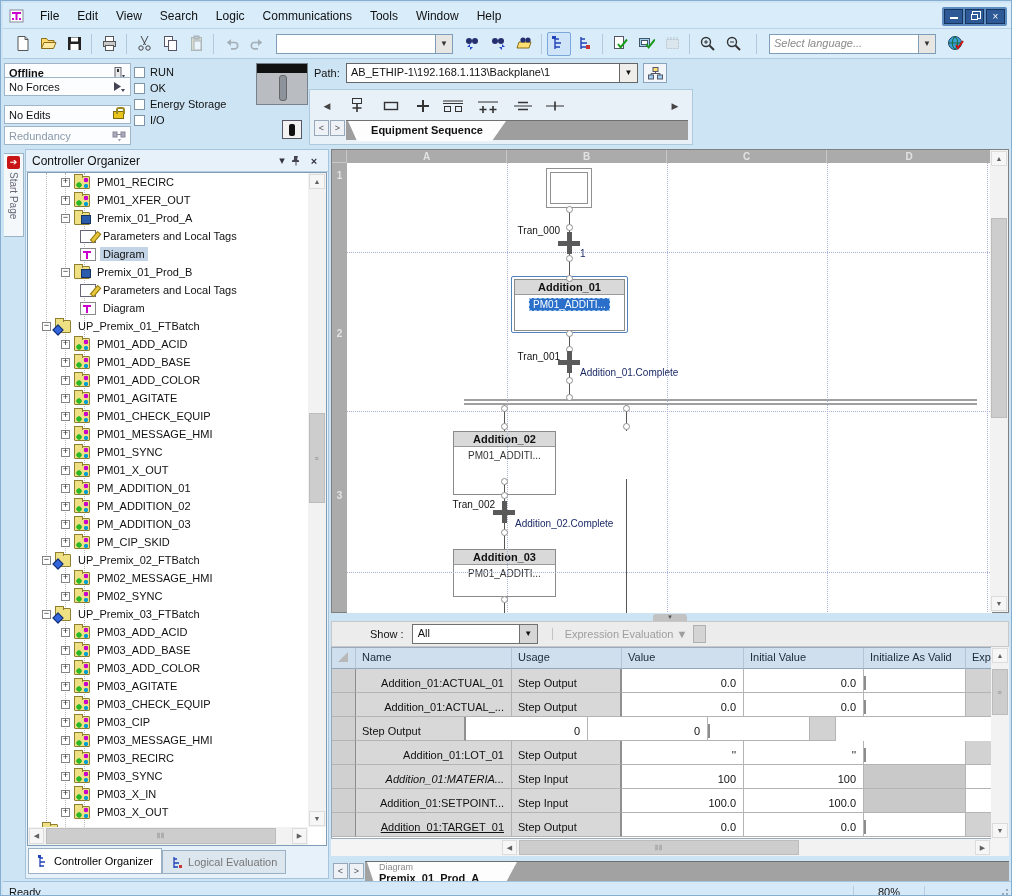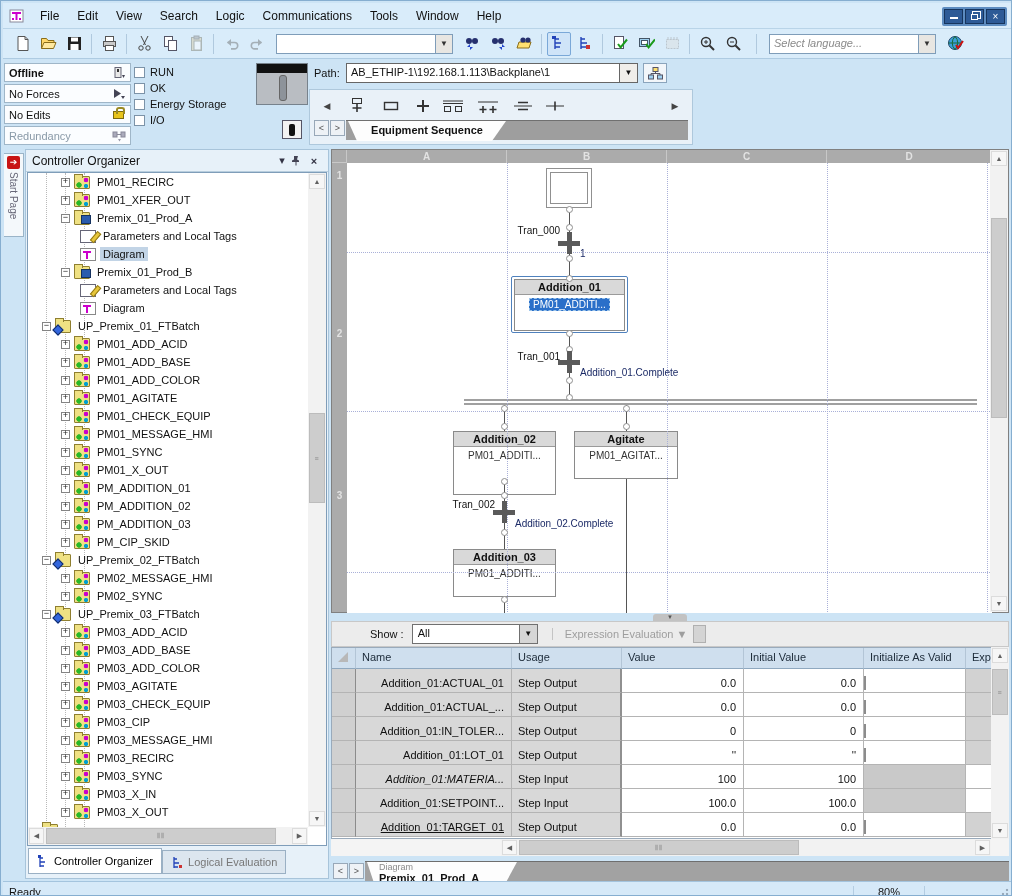--- a/index.html
+++ b/index.html
@@ -332,21 +332,21 @@
   <div class="statebox" style="top:62px">
     <span class="lbl" style="font-weight:bold">Offline</span>
     <span>
         <svg width="14" height="12">
           <rect x="3" y="0.5" width="6" height="10" fill="#e8e8e8" stroke="#667"></rect>
           <rect x="5" y="2" width="2" height="3" fill="#333"></rect>
           <path d="M10 8l3 0-1.5 3z" fill="#445"></path>
         </svg>
       </span>
   </div>
-  <div class="statebox" style="top:83px">
+  <div class="statebox" style="top:76px">
     <span class="lbl">No Forces</span>
     <span>
         <svg width="14" height="12">
           <path d="M2 1l7 4.5L2 10z" fill="#445"></path>
           <path d="M9 8l4 0-2 3z" fill="#445"></path>
         </svg>
       </span>
   </div>
   <div class="statebox" style="top:104px">
     <span class="lbl">No Edits</span>
@@ -716,24 +716,20 @@
         <div class="tranlab" style="left:133px;top:188px;width:80px">Tran_001</div>
 
         <div class="exprlab" style="left:233px;top:204px">Addition_01.Complete</div>
 
         <div class="dline" style="left:117px;top:236px;width:513px"></div>
         <div class="dline" style="left:117px;top:240px;width:513px"></div>
 
         <div class="step" style="left:106px;top:268px;width:103px;height:64px">
           <div class="shead">Addition_02</div>
           <div class="sbody">PM01_ADDITI...</div>
-        </div>
-        <div class="step" style="left:227px;top:268px;width:104px;height:48px">
-          <div class="shead">Agitate</div>
-          <div class="sbody">PM01_AGITAT...</div>
         </div>
 
         <div class="tranlab" style="left:68px;top:336px;width:80px">Tran_002</div>
 
         <div class="exprlab" style="left:168px;top:355px">Addition_02.Complete</div>
 
         <div class="step" style="left:106px;top:386px;width:103px;height:48px">
           <div class="shead">Addition_03</div>
           <div class="sbody">PM01_ADDITI...</div>
         </div>
@@ -820,21 +816,20 @@
             <div class="td seln" style="width: 24px;"></div>
             <div class="td gray right frozen0" style="width: 156px;">Addition_01:ACTUAL_...</div>
             <div class="td gray left frozen" style="width: 110px;">Step Output</div>
             <div class="td right" style="width: 122px;">0.0</div>
             <div class="td right" style="width: 120px;">0.0</div>
             <div class="td" style="width: 102px;"><span class="vcb" style="margin-top: -1px;"></span></div>
             <div class="td" style="width: 26px; background: rgb(210, 210, 210);"></div>
           </div>
           <div class="tr">
             <div class="td seln" style="width: 24px;"></div>
-            <div class="td gray right frozen0" style="width: 156px;">Addition_01:IN_TOLER...</div>
             <div class="td gray left frozen" style="width: 110px;">Step Output</div>
             <div class="td right" style="width: 122px;">0</div>
             <div class="td right" style="width: 120px;">0</div>
             <div class="td" style="width: 102px;"><span class="vcb" style="margin-top: -1px;"></span></div>
             <div class="td" style="width: 26px; background: rgb(210, 210, 210);"></div>
           </div>
           <div class="tr">
             <div class="td seln" style="width: 24px;"></div>
             <div class="td gray right frozen0" style="width: 156px;">Addition_01:LOT_01</div>
             <div class="td gray left frozen" style="width: 110px;">Step Output</div>

